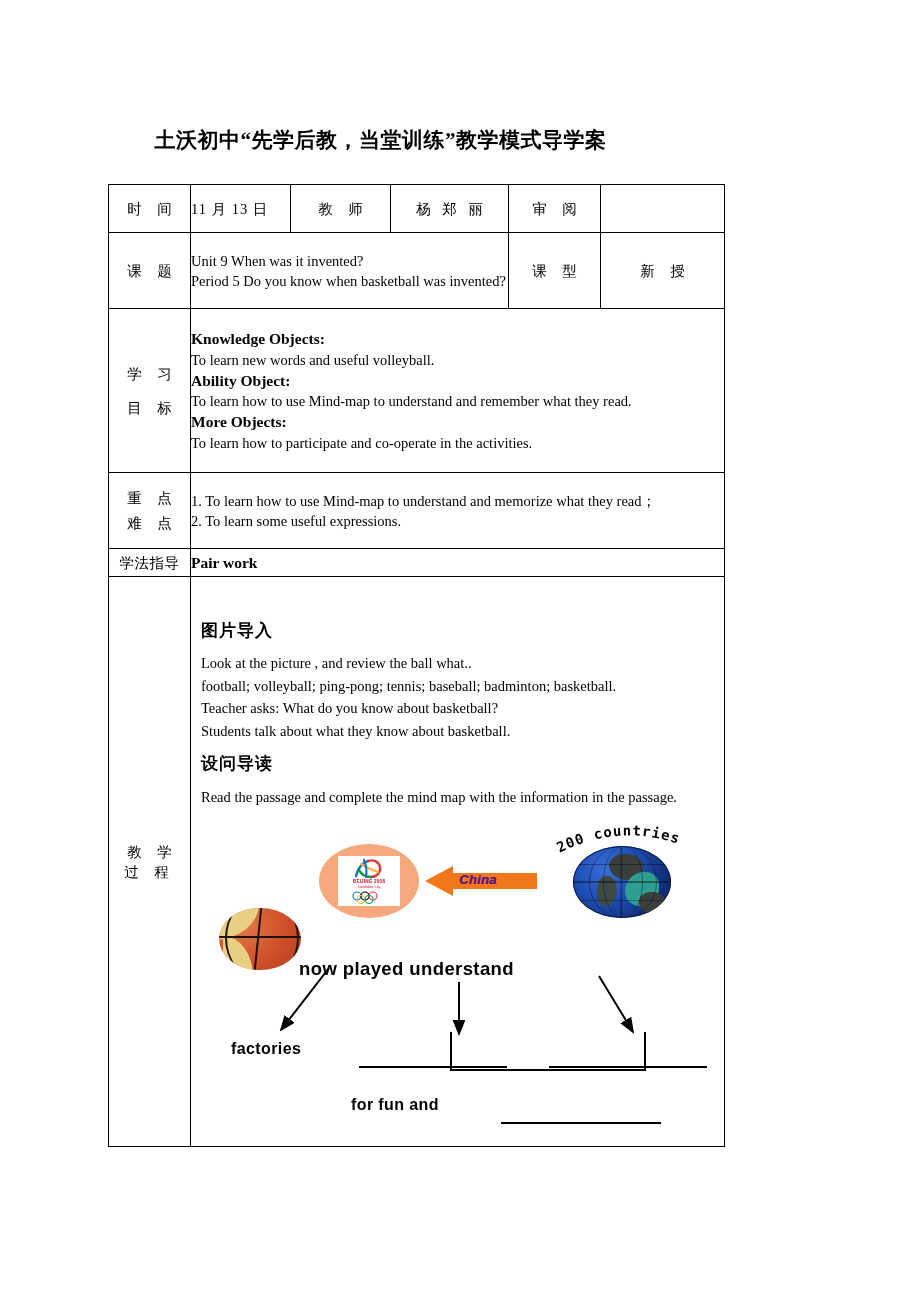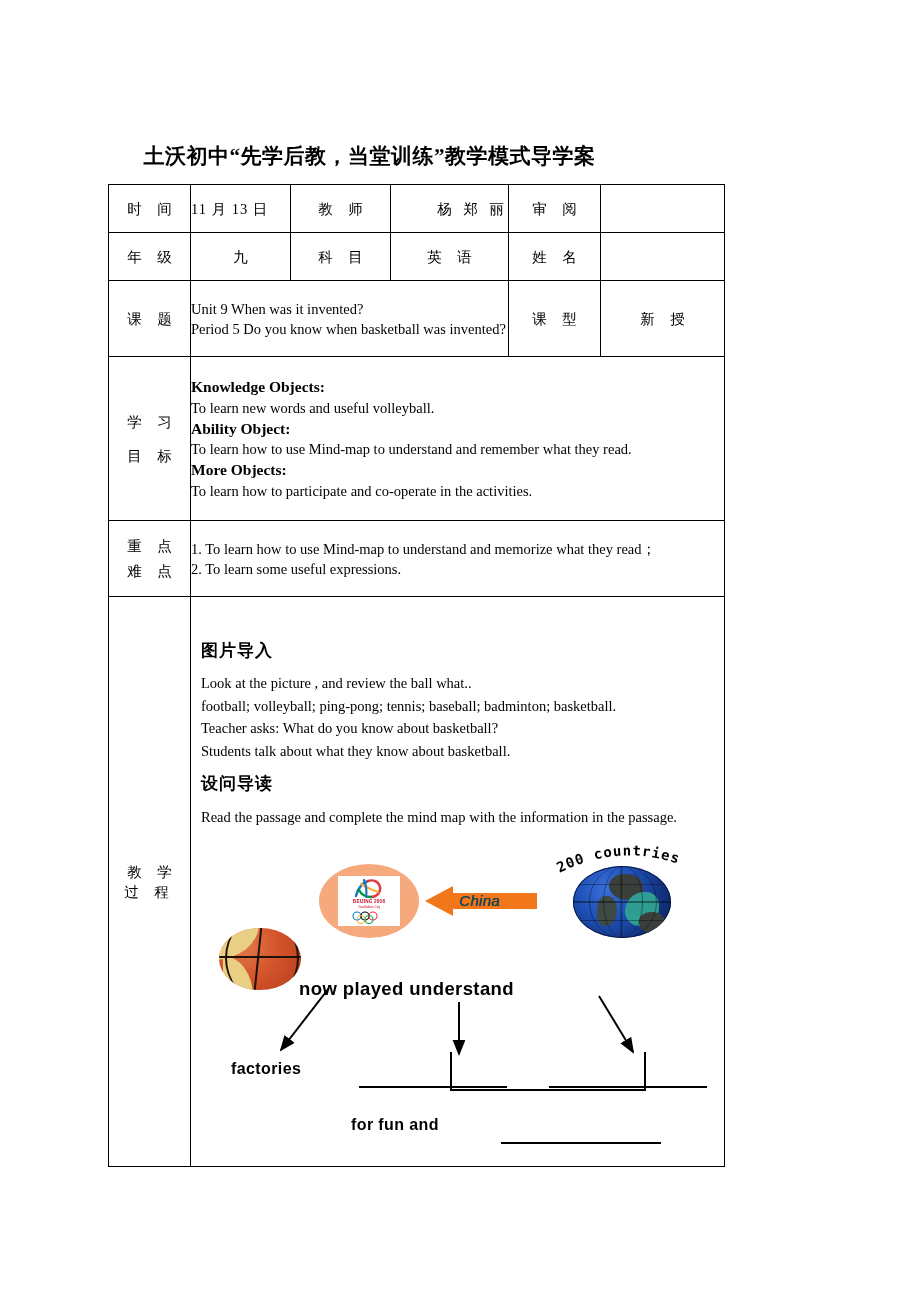--- a/index.html
+++ b/index.html
@@ -13,27 +13,28 @@
     position: relative;
     font-family: "Liberation Serif", "DejaVu Serif", serif;
     color: #000000;
     overflow: hidden;
   }
 
   
   #doc-title {
     position: absolute;
     left: 0;
-    top: 142px;
+    top: 126px;
     width: 739px;
     text-align: center;
     font-size: 21px;
     font-weight: bold;
     letter-spacing: 0.5px;
     font-family: "Liberation Serif", "DejaVu Serif", serif;
+    padding-left: 11px;
   }
 
   
   #lesson-table {
     position: absolute;
     left: 108px;
     top: 184px;
     width: 616px;
     border-collapse: collapse;
     table-layout: fixed;
@@ -58,21 +59,21 @@
     font-size: 12px;
     letter-spacing: 0.5px;
   }
   .cn-val {
     text-align: center;
     font-size: 16px;
     letter-spacing: 6px;
     text-indent: 6px;
   }
   .cn-val-small {
-    text-align: right;
+    text-align: center;
     font-size: 13px;
     letter-spacing: 4px;
     text-indent: 4px;
   }
   .date-val {
     font-size: 14px;
     letter-spacing: 1px;
   }
   .blank-cell { }
 
@@ -186,22 +187,22 @@
   }
   #olympic-logo .rings {
     position: absolute; left: 13px; top: 35px; width: 36px; height: 13px;
   }
 
   
   #china-arrow { left: 224px; top: 48px; width: 112px; height: 34px; }
   #china-label {
     position: absolute; left: 34px; top: 7px; width: 74px;
     font-family: "Liberation Sans", sans-serif;
-    font-size: 15px; font-weight: normal; font-style: italic;
-    color: #14532d; letter-spacing: .3px;
+    font-size: 13px; font-weight: bold; font-style: italic;
+    color: #701a75; letter-spacing: .3px;
     text-shadow: 0.6px 0 0 #1f1fc8;
   }
 
   
   #basketball {
     left: 18px; top: 92px; width: 82px; height: 62px; border-radius: 50%;
     background: radial-gradient(circle at 32% 28%, #e07a4a 0%, #d4552c 45%, #b43c1c 100%);
     overflow: hidden;
   }
   #basketball .panel-a {
@@ -271,28 +272,20 @@
 
     <tr style="height:48px">
       <td class="cn-label">时 间</td>
       <td class="date-val">11 月 13 日</td>
       <td class="cn-label">教 师</td>
       <td class="cn-val-small">杨 郑 丽</td>
       <td class="cn-label">审 阅</td>
       <td class="blank-cell"></td>
     </tr>
 
-    <tr style="height:48px">
-      <td class="cn-label">年 级</td>
-      <td class="cn-val">九</td>
-      <td class="cn-label">科 目</td>
-      <td class="cn-val">英 语</td>
-      <td class="cn-label">姓 名</td>
-      <td class="blank-cell"></td>
-    </tr>
 
     <tr style="height:76px">
       <td class="cn-label">课 题</td>
       <td class="pad-cell" colspan="3" style="vertical-align:middle">
         <p>Unit 9    When was it invented?</p>
         <p>Period 5 Do you know when basketball was invented?</p>
       </td>
       <td class="cn-label">课 型</td>
       <td class="cn-val">新 授</td>
     </tr>
@@ -317,20 +310,26 @@
       <td class="vert-label" style="line-height:1.7">
         <span class="ln">重 点</span>
         <span class="ln">难 点</span>
       </td>
       <td class="pad-cell" colspan="5">
         <p>1. To learn how to use Mind-map to understand and memorize what they read；</p>
         <p>2. To learn some useful expressions.</p>
       </td>
     </tr>
 
+    <tr style="height:28px">
+      <td class="cn-label-sm">学法指导</td>
+      <td class="pad-cell" colspan="5" style="vertical-align:middle;padding-top:2px;padding-bottom:2px">
+        <p class="bold bold-txt">Pair work</p>
+      </td>
+    </tr>
 
     <tr style="height:570px">
       <td class="vlong">
         <span class="ln">教</span>
         <span class="ln">学</span>
         <span class="ln">过</span>
         <span class="ln">程</span>
       </td>
       <td class="pad-cell" colspan="5" style="padding:8px 10px">
 

